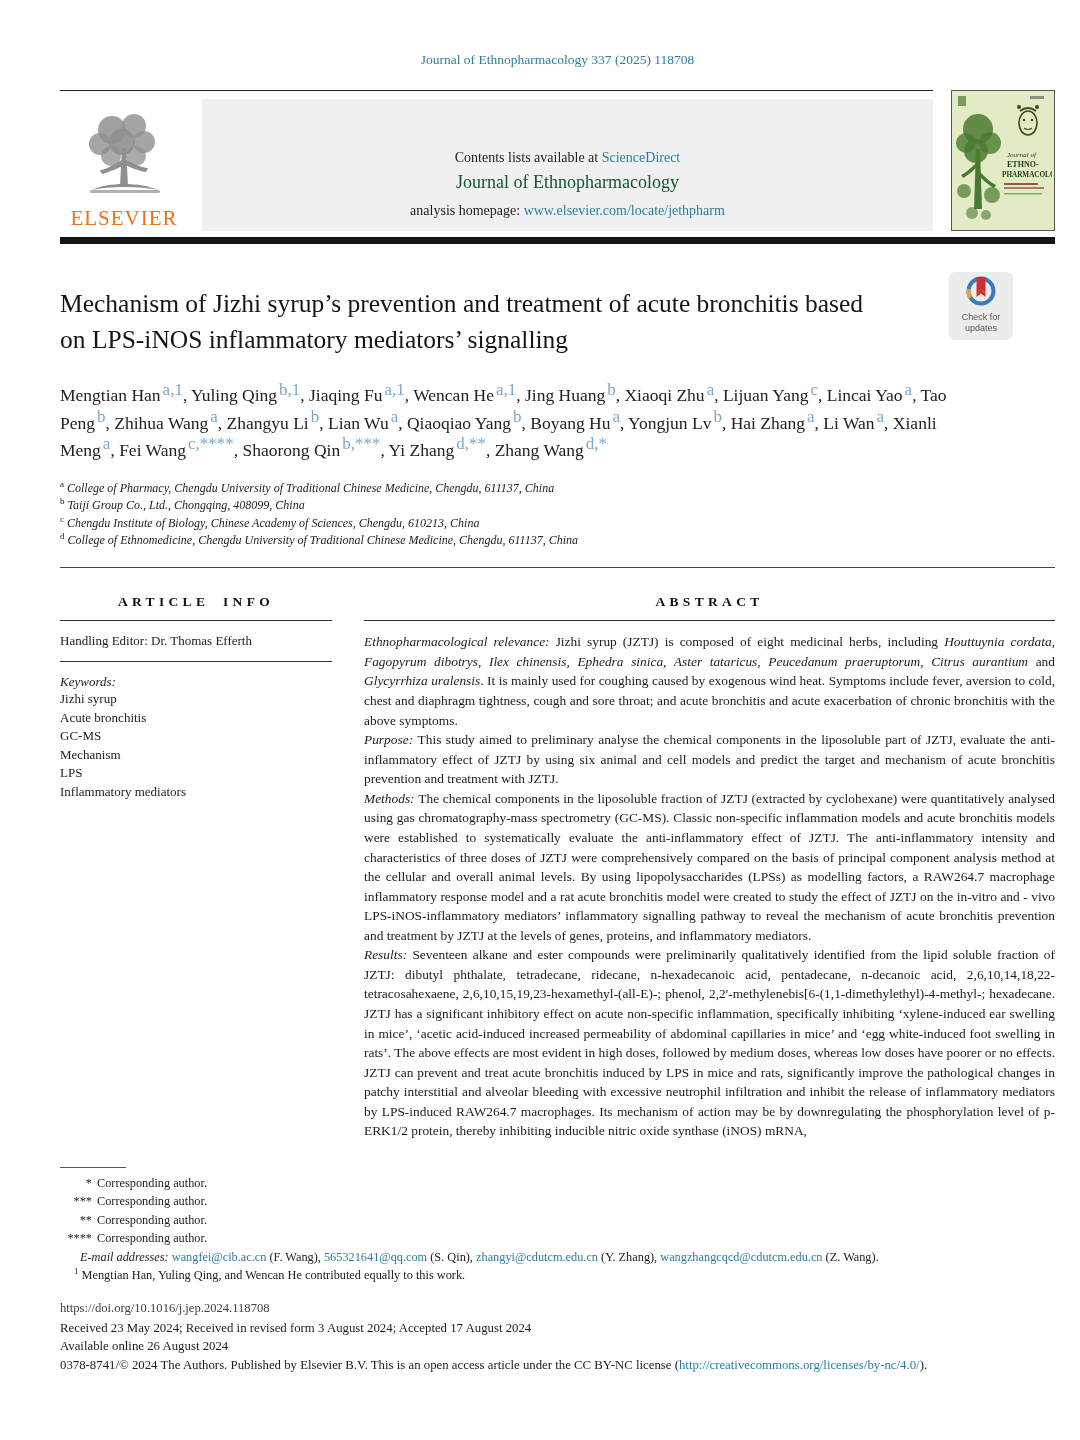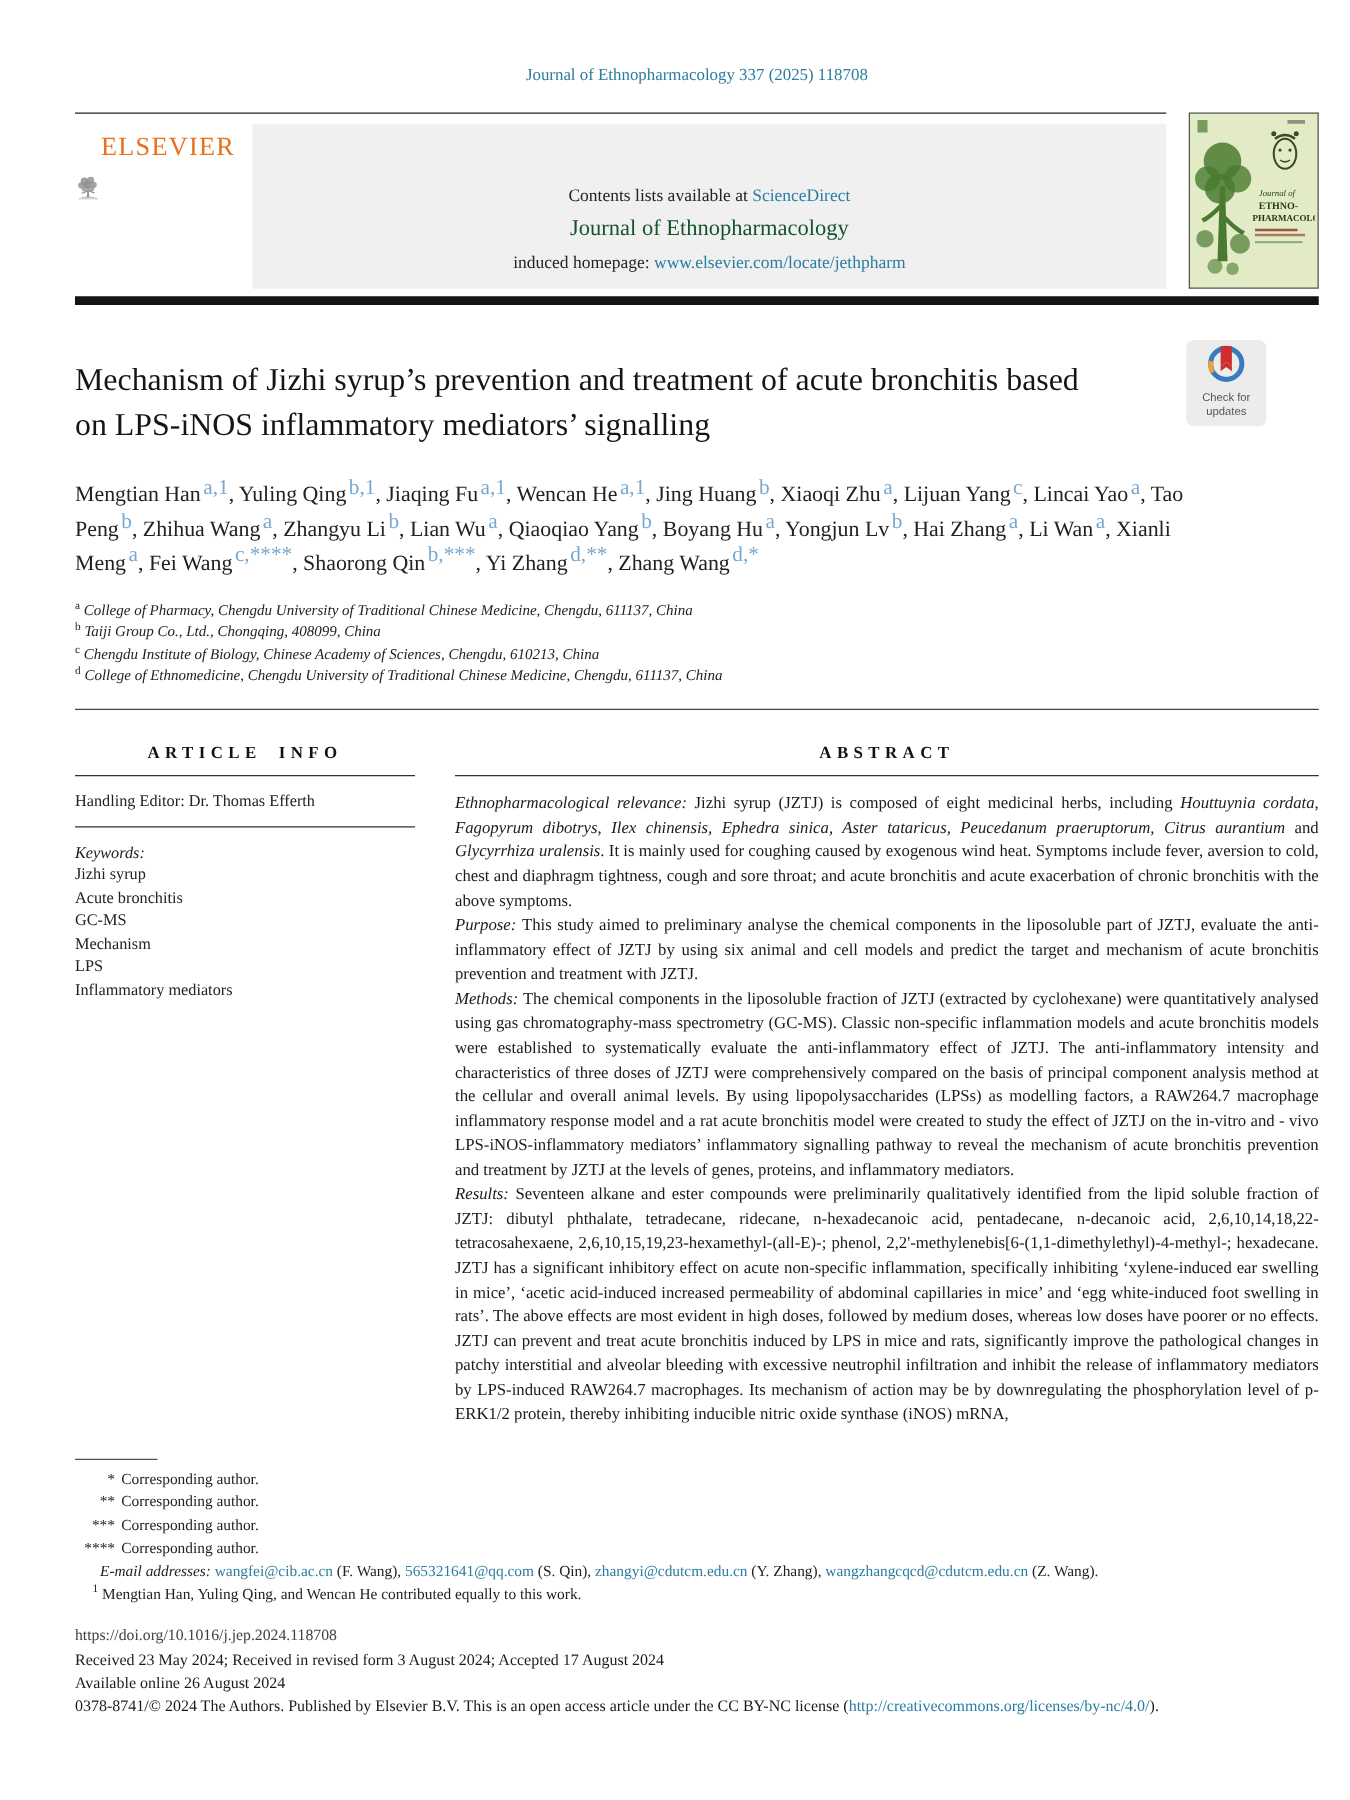--- a/index.html
+++ b/index.html
@@ -5,21 +5,21 @@
   html,body{margin:0;padding:0;background:#ffffff;}
   body{width:1080px;height:1440px;font-family:"Liberation Serif","DejaVu Serif",serif;color:#1a1a1a;position:relative;overflow:hidden;}
   .page{padding:52px 25px 0 60px;}
 
   
   .citation{text-align:center;font-size:13.5px;color:#2b7da0;margin-bottom:22px;}
 
   
   .header-row{display:flex;align-items:stretch;}
   .header-main{flex:1;display:flex;border-top:1.5px solid #222;padding-top:8px;}
-  .elsevier-block{width:128px;display:flex;justify-content:flex-end;padding-top:4px;}
+  .elsevier-block{width:128px;display:flex;flex-direction:column;align-items:center;justify-content:flex-end;padding-top:4px;}
   .elsevier-name{font-size:21px;color:#e9711c;letter-spacing:1px;margin-top:2px;font-family:"Liberation Serif",serif;}
   .graybox{flex:1;background:#f0f0f0;margin-left:14px;text-align:center;padding:12px 10px 10px 10px;display:flex;flex-direction:column;justify-content:flex-end;}
   .contents-line{font-size:14px;color:#222;}
   .contents-line .link{color:#2b7da0;}
   .journal-title{font-size:18px;color:#14532d;margin:6px 0 10px 0;}
   .homepage-line{font-size:14px;color:#222;margin-bottom:2px;}
   .homepage-line .link{color:#2b7da0;}
   .cover-thumb{width:102px;height:139px;margin-left:18px;background:#e2ebc6;border:1px solid #555;position:relative;flex:none;}
   .black-band{height:7px;background:#141414;margin-top:6px;}
 
@@ -98,21 +98,21 @@
             <path d="M48 52 C56 56 64 60 70 60 L68 64 C60 63 52 59 47 57 Z"></path>
             <path d="M14 82 C30 74 62 74 80 82 C62 78 30 78 14 82 Z"></path>
             <rect x="12" y="82" width="70" height="3" rx="1.5" opacity="0.7"></rect>
           </g>
         </svg>
         <div class="elsevier-name">ELSEVIER</div>
       </div>
       <div class="graybox">
         <div class="contents-line"><span>Contents lists available at </span><span class="link">ScienceDirect</span></div>
         <div class="journal-title">Journal of Ethnopharmacology</div>
-        <div class="homepage-line"><span>induced homepage: </span><span class="link">www.elsevier.com/locate/jethpharm</span></div>
+        <div class="homepage-line"><span>analysis homepage: </span><span class="link">www.elsevier.com/locate/jethpharm</span></div>
       </div>
     </div>
     <div class="cover-thumb">
       <svg width="100" height="137" viewBox="0 0 100 137">
         <rect x="0" y="0" width="100" height="137" fill="#e2ebc6"></rect>
         <rect x="6" y="5" width="8" height="10" fill="#4a7a30" opacity="0.7"></rect>
         <rect x="78" y="5" width="14" height="3" fill="#555" opacity="0.6"></rect>
         <g fill="#4a7a30">
           <circle cx="26" cy="38" r="15" opacity="0.85"></circle>
           <circle cx="14" cy="52" r="10" opacity="0.8"></circle>
@@ -213,23 +213,23 @@
       </div>
     </div>
   </div>
 
   <div class="footnotes">
     <hr class="fn-rule">
     <div>
 
         <div class="fn-line"><span class="fn-marker">*</span><span>Corresponding author.</span></div>
 
+        <div class="fn-line"><span class="fn-marker">***</span><span>Corresponding author.</span></div>
+
         <div class="fn-line"><span class="fn-marker">**</span><span>Corresponding author.</span></div>
-
-        <div class="fn-line"><span class="fn-marker">***</span><span>Corresponding author.</span></div>
 
         <div class="fn-line"><span class="fn-marker">****</span><span>Corresponding author.</span></div>
       </div>
     <div class="email-line"><span class="i">E-mail addresses: </span><span class="link">wangfei@cib.ac.cn</span><span> (F. Wang), </span><span class="link">565321641@qq.com</span><span> (S. Qin), </span><span class="link">zhangyi@cdutcm.edu.cn</span><span> (Y. Zhang), </span><span class="link">wangzhangcqcd@cdutcm.edu.cn</span><span> (Z. Wang).</span></div>
     <div class="contrib-line"><sup>1</sup><span> Mengtian Han, Yuling Qing, and Wencan He contributed equally to this work.</span></div>
   </div>
 
   <div class="bottom">
     <div class="doi-line">https://doi.org/10.1016/j.jep.2024.118708</div>
     <div class="meta-line">Received 23 May 2024; Received in revised form 3 August 2024; Accepted 17 August 2024</div>

